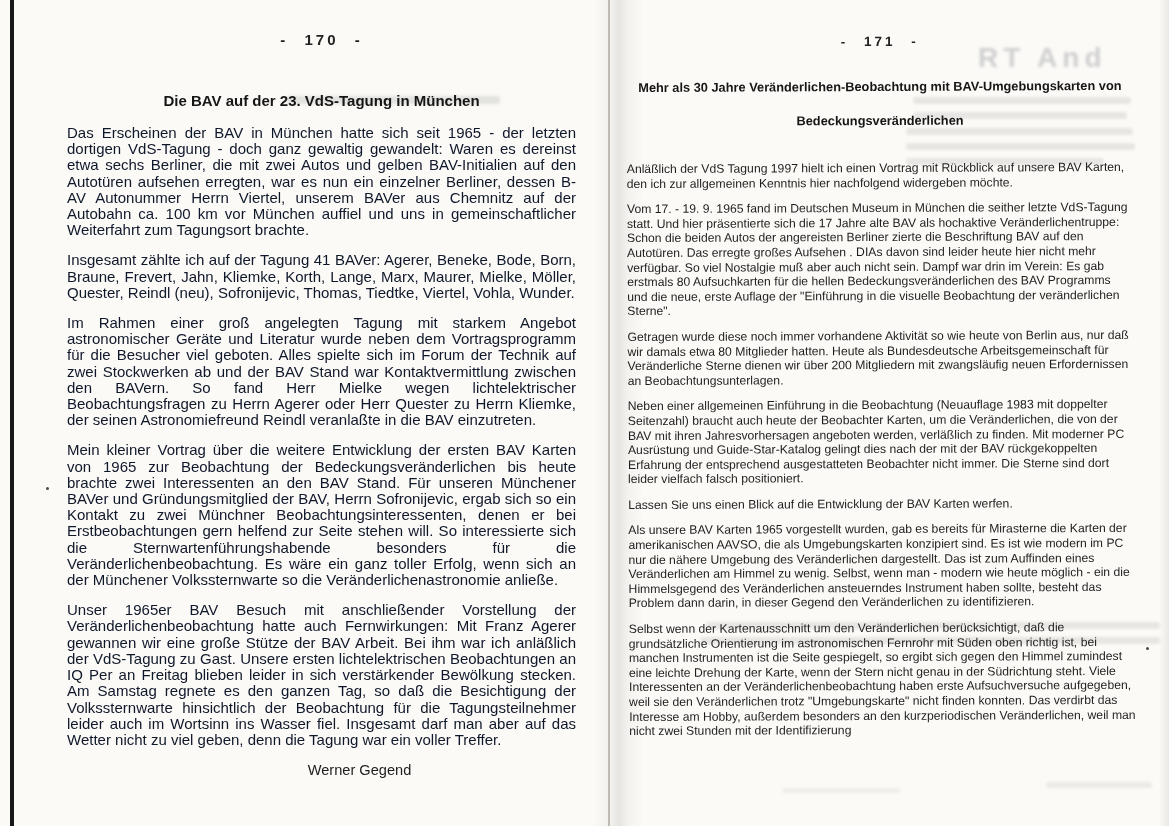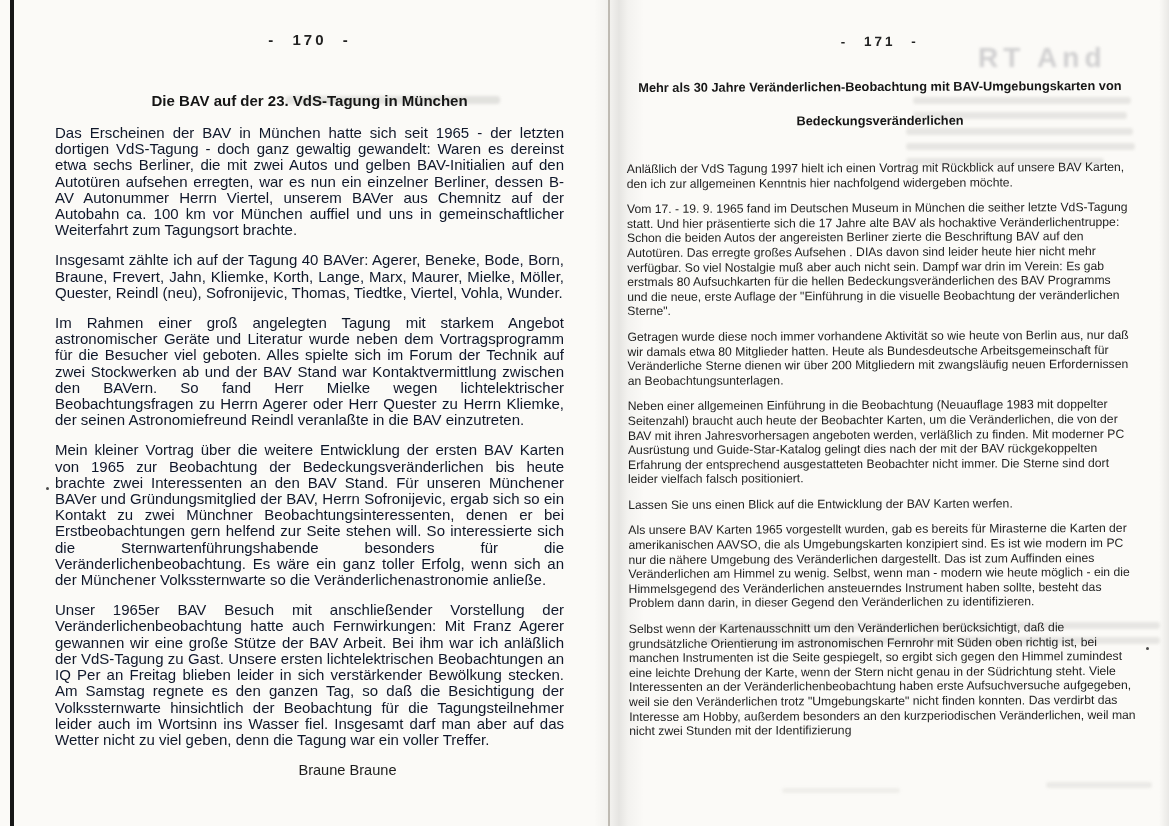--- a/index.html
+++ b/index.html
@@ -34,21 +34,21 @@
   .sm-r3{left:906px;top:128px;width:227px;}
   .sm-r4{left:906px;top:143px;width:229px;}
   .sm-r5{left:906px;top:158px;width:198px;}
   .sm-m1{left:706px;top:622px;width:454px;}
   .sm-m2{left:700px;top:637px;width:460px;}
   .sm-b1{left:1046px;top:782px;width:106px;height:6px;background:rgba(122,120,116,0.12);}
   .sm-b2{left:782px;top:788px;width:118px;height:5px;background:rgba(122,120,116,0.09);}
 
   
   .page{position:absolute;top:0;}
-  .page-left{left:55px;width:509px;}
+  .page-left{left:67px;width:509px;}
   .page-right{left:626px;width:507px;transform:rotate(-0.25deg);transform-origin:50% 0;}
 
   .pageno{
     text-align:center;font-weight:600;color:#222;
     letter-spacing:3px;word-spacing:9px;
   }
   .page-left .pageno{margin-top:31px;font-size:15px;}
   .page-right .pageno{margin-top:34px;font-size:13.5px;}
 
   h1,h2{margin:0;padding:0;}
@@ -98,26 +98,26 @@
 <div class="smudge sm-m1"></div>
 <div class="smudge sm-m2"></div>
 <div class="smudge sm-b1"></div>
 <div class="smudge sm-b2"></div>
 
 <section class="page page-left">
   <div class="pageno">- 170 -</div>
   <h1 class="title-left">Die BAV auf der 23. VdS-Tagung in München</h1>
   <div class="body-left">
     <p>Das Erscheinen der BAV in München hatte sich seit 1965 - der letzten dortigen VdS-Tagung - doch ganz gewaltig gewandelt: Waren es dereinst etwa sechs Berliner, die mit zwei Autos und gelben BAV-Initialien auf den Autotüren aufsehen erregten, war es nun ein einzelner Berliner, dessen B-AV Autonummer Herrn Viertel, unserem BAVer aus Chemnitz auf der Autobahn ca. 100 km vor München auffiel und uns in gemeinschaftlicher Weiterfahrt zum Tagungsort brachte.</p>
-    <p>Insgesamt zählte ich auf der Tagung 40 BAVer: Agerer, Beneke, Bode, Born, Braune, Frevert, Jahn, Kliemke, Korth, Lange, Marx, Maurer, Mielke, Möller, Quester, Reindl (neu), Sofronijevic, Thomas, Tiedtke, Viertel, Vohla, Wunder.</p>
+    <p>Insgesamt zählte ich auf der Tagung 41 BAVer: Agerer, Beneke, Bode, Born, Braune, Frevert, Jahn, Kliemke, Korth, Lange, Marx, Maurer, Mielke, Möller, Quester, Reindl (neu), Sofronijevic, Thomas, Tiedtke, Viertel, Vohla, Wunder.</p>
     <p>Im Rahmen einer groß angelegten Tagung mit starkem Angebot astronomischer Geräte und Literatur wurde neben dem Vortragsprogramm für die Besucher viel geboten. Alles spielte sich im Forum der Technik auf zwei Stockwerken ab und der BAV Stand war Kontaktvermittlung zwischen den BAVern. So fand Herr Mielke wegen lichtelektrischer Beobachtungsfragen zu Herrn Agerer oder Herr Quester zu Herrn Kliemke, der seinen Astronomiefreund Reindl veranlaßte in die BAV einzutreten.</p>
     <p>Mein kleiner Vortrag über die weitere Entwicklung der ersten BAV Karten von 1965 zur Beobachtung der Bedeckungsveränderlichen bis heute brachte zwei Interessenten an den BAV Stand. Für unseren Münchener BAVer und Gründungsmitglied der BAV, Herrn Sofronijevic, ergab sich so ein Kontakt zu zwei Münchner Beobachtungsinteressenten, denen er bei Erstbeobachtungen gern helfend zur Seite stehen will. So interessierte sich die Sternwartenführungshabende besonders für die Veränderlichenbeobachtung. Es wäre ein ganz toller Erfolg, wenn sich an der Münchener Volkssternwarte so die Veränderlichenastronomie anließe.</p>
     <p>Unser 1965er BAV Besuch mit anschließender Vorstellung der Veränderlichenbeobachtung hatte auch Fernwirkungen: Mit Franz Agerer gewannen wir eine große Stütze der BAV Arbeit. Bei ihm war ich anläßlich der VdS-Tagung zu Gast. Unsere ersten lichtelektrischen Beobachtungen an IQ Per an Freitag blieben leider in sich verstärkender Bewölkung stecken. Am Samstag regnete es den ganzen Tag, so daß die Besichtigung der Volkssternwarte hinsichtlich der Beobachtung für die Tagungsteilnehmer leider auch im Wortsinn ins Wasser fiel. Insgesamt darf man aber auf das Wetter nicht zu viel geben, denn die Tagung war ein voller Treffer.</p>
   </div>
-  <div class="signature">Braune Braune</div>
+  <div class="signature">Werner Gegend</div>
 </section>
 
 <section class="page page-right">
   <div class="pageno">- 171 -</div>
   <h1 class="title-right">Mehr als 30 Jahre Veränderlichen-Beobachtung mit BAV-Umgebungskarten von</h1>
   <h2 class="title-right2">Bedeckungsveränderlichen</h2>
   <div class="body-right">
     <p>Anläßlich der VdS Tagung 1997 hielt ich einen Vortrag mit Rückblick auf unsere BAV Karten, den ich zur allgemeinen Kenntnis hier nachfolgend widergeben möchte.</p>
     <p>Vom 17. - 19. 9. 1965 fand im Deutschen Museum in München die seither letzte VdS-Tagung statt. Und hier präsentierte sich die 17 Jahre alte BAV als hochaktive Veränderlichentruppe: Schon die beiden Autos der angereisten Berliner zierte die Beschriftung BAV auf den Autotüren. Das erregte großes Aufsehen . DIAs davon sind leider heute hier nicht mehr verfügbar. So viel Nostalgie muß aber auch nicht sein. Dampf war drin im Verein: Es gab erstmals 80 Aufsuchkarten für die hellen Bedeckungsveränderlichen des BAV Programms und die neue, erste Auflage der "Einführung in die visuelle Beobachtung der veränderlichen Sterne".</p>
     <p>Getragen wurde diese noch immer vorhandene Aktivität so wie heute von Berlin aus, nur daß wir damals etwa 80 Mitglieder hatten. Heute als Bundesdeutsche Arbeitsgemeinschaft für Veränderliche Sterne dienen wir über 200 Mitgliedern mit zwangsläufig neuen Erfordernissen an Beobachtungsunterlagen.</p>

